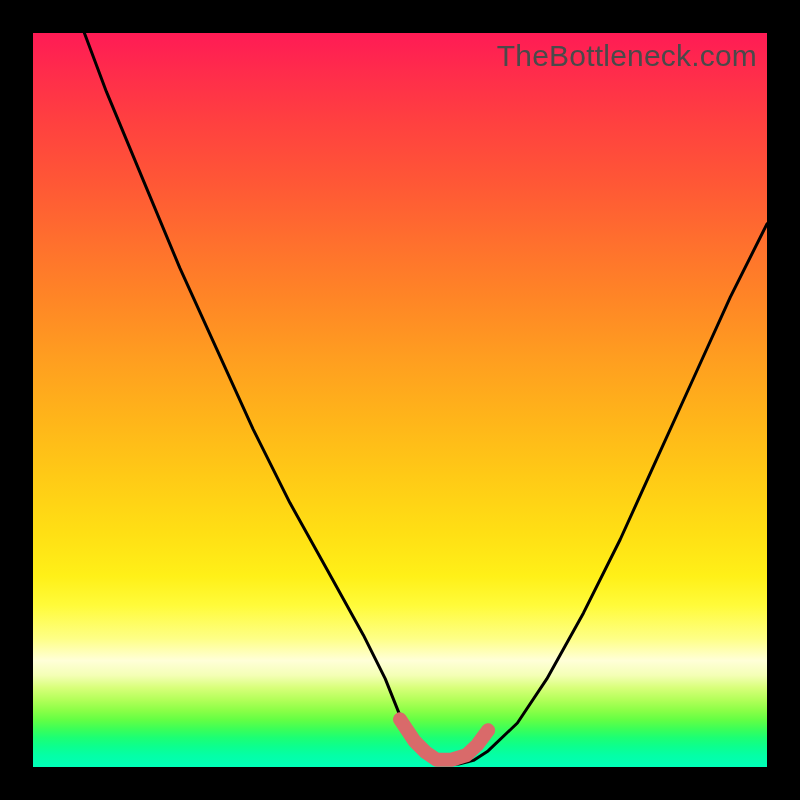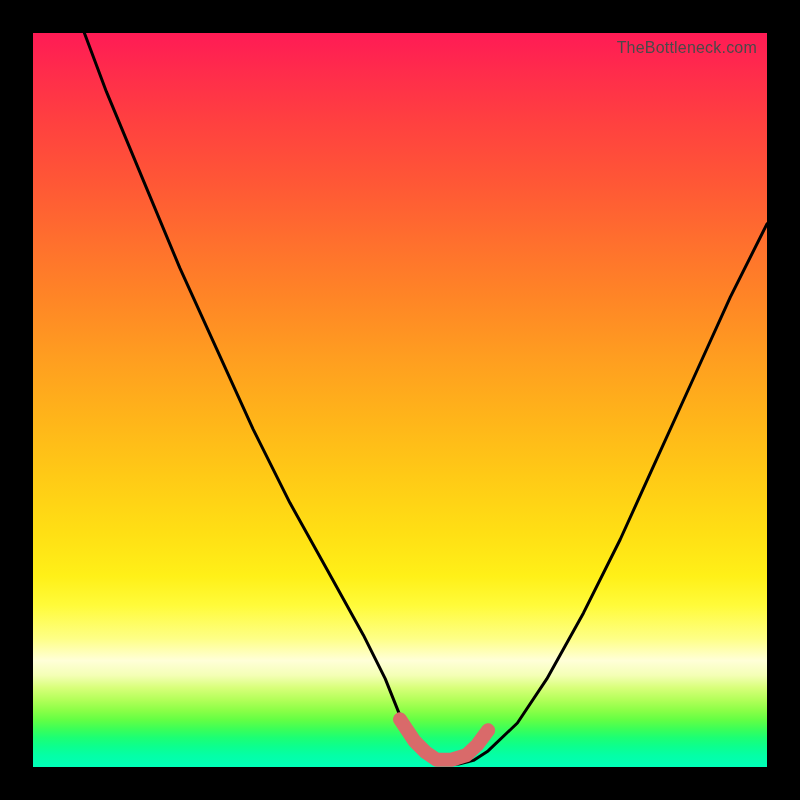--- a/index.html
+++ b/index.html
@@ -52,21 +52,21 @@
       #0cff8e 97.2%,
       #04ffa6 98.4%,
       #00ffb8 100%
     );
   }
   .watermark {
     position: absolute;
     top: 6px;
     right: 10px;
     color: #4a4a4a;
-    font-size: 16px;
+    font-size: 30px;
     font-weight: 400;
     letter-spacing: 0.2px;
     user-select: none;
   }
   svg.curve {
     position: absolute;
     left: 0;
     top: 0;
     width: 734px;
     height: 734px;

